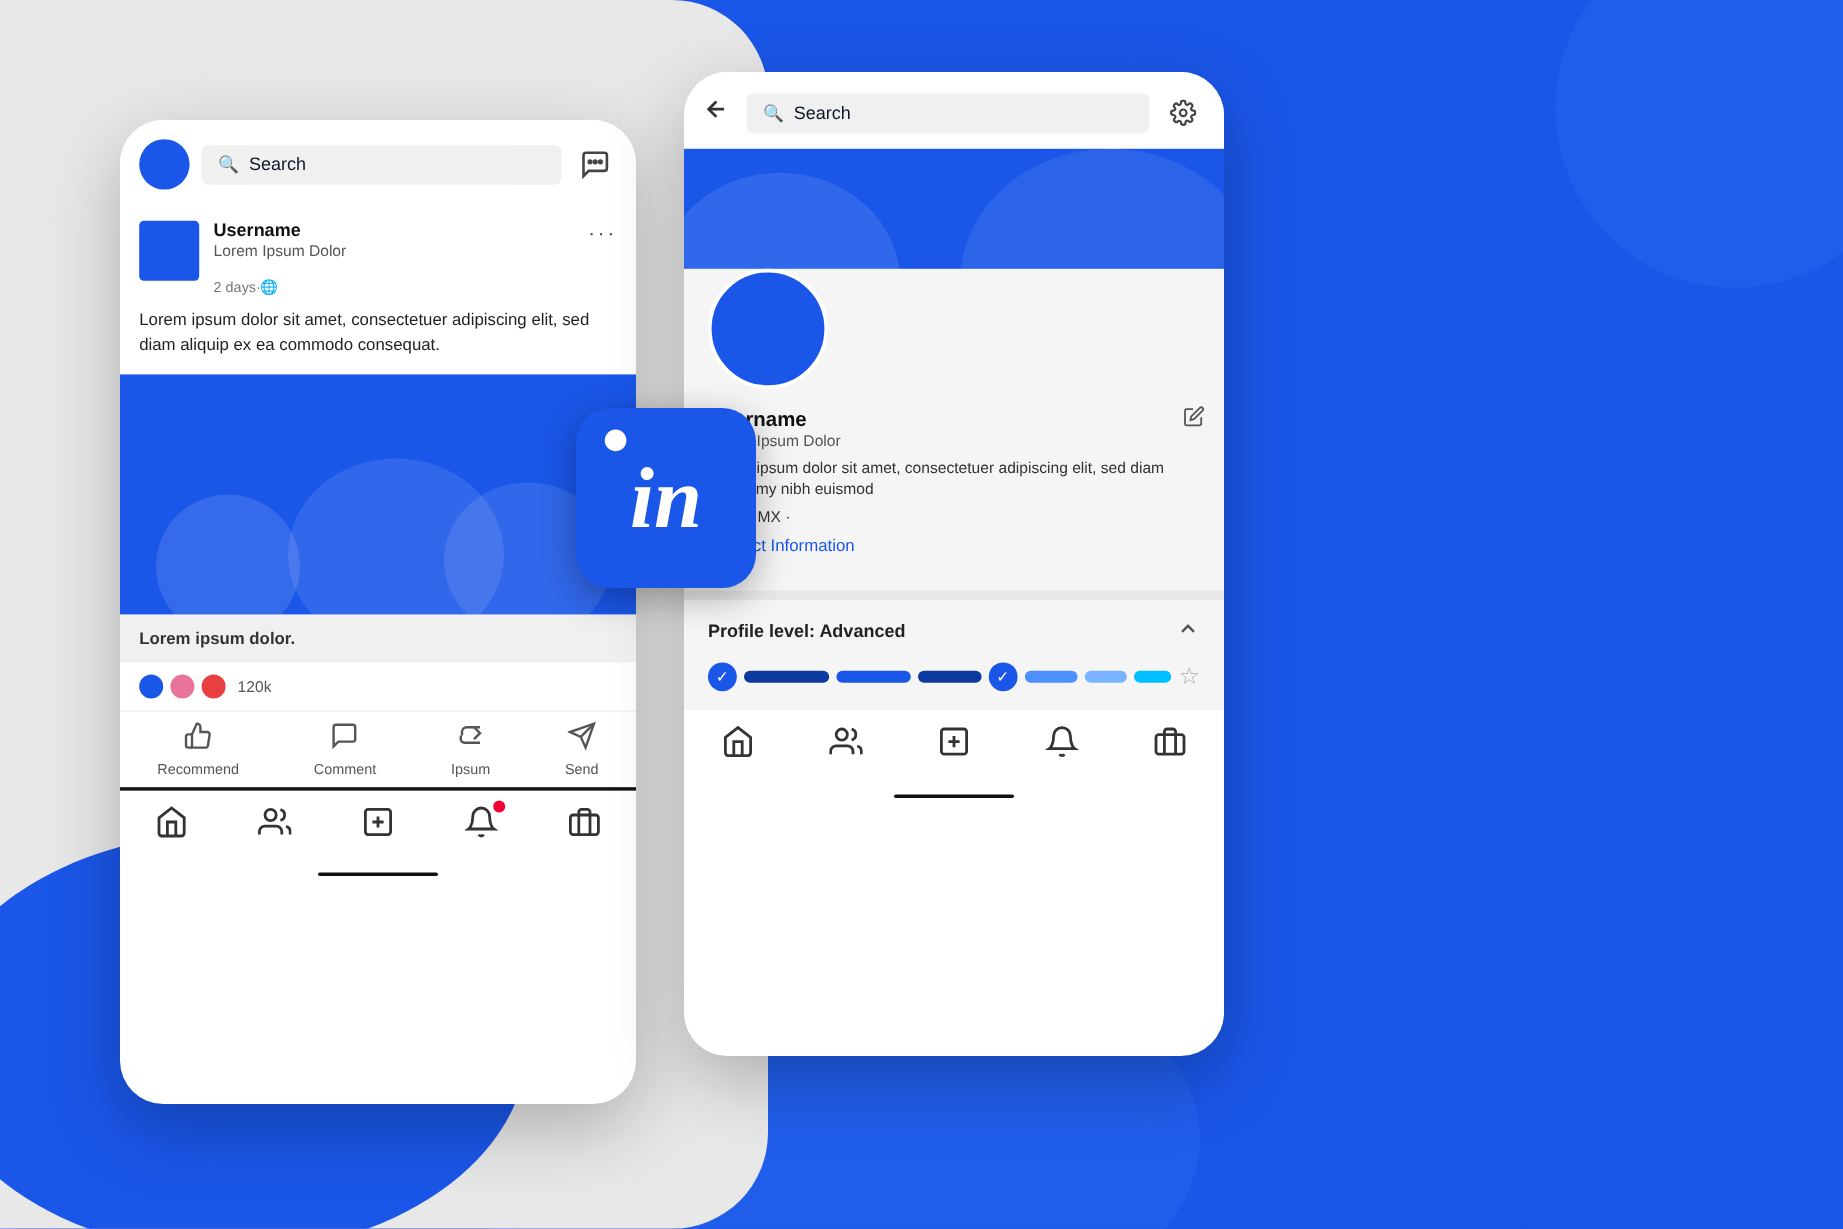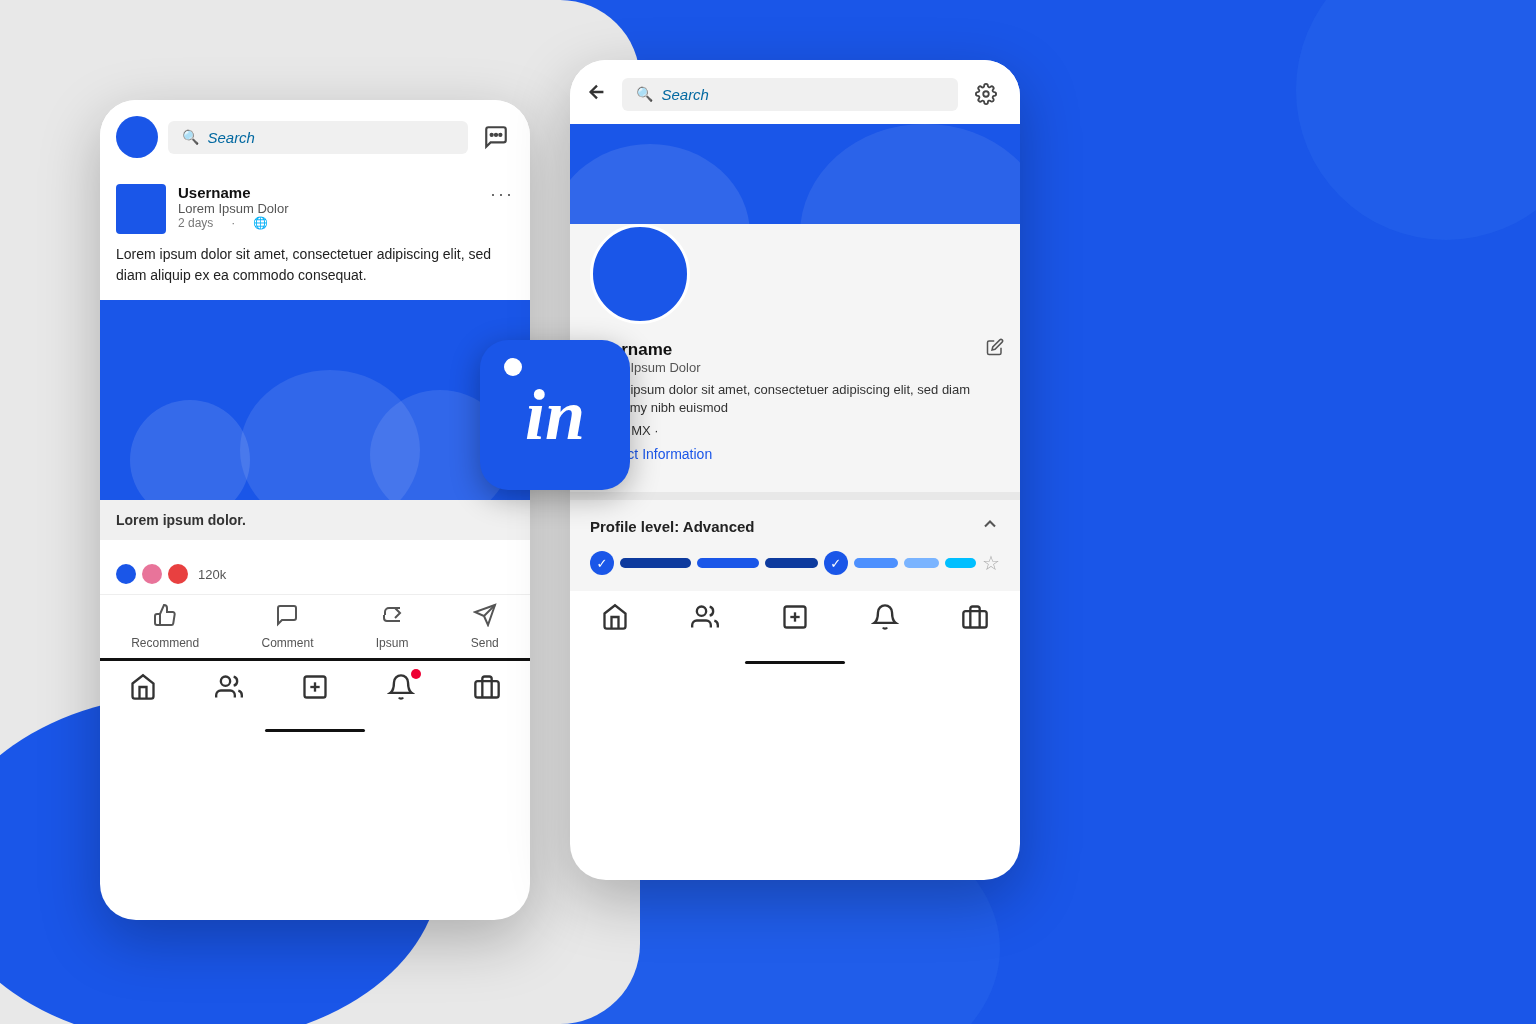--- a/index.html
+++ b/index.html
@@ -123,23 +123,22 @@
       align-items: center;
       gap: 8px;
     }
 
     .search-icon-small {
       color: #888;
       font-size: 14px;
     }
 
     .search-text {
-      color: #0369a1;
+      color: #0f172a;
       font-size: 15px;
-      font-style: italic;
     }
 
     .msg-icon {
       width: 36px;
       height: 36px;
       display: flex;
       align-items: center;
       justify-content: center;
       color: #444;
       font-size: 22px;
@@ -181,21 +180,22 @@
     .post-subtitle {
       font-size: 13px;
       color: #555;
     }
 
     .post-time {
       font-size: 12px;
       color: #777;
       display: flex;
       align-items: center;
-      gap: 18px;
+      gap: 0;
+      margin-top: 16px;
     }
 
     .dots-icon {
       color: #555;
       font-size: 18px;
       letter-spacing: 2px;
     }
 
     .post-text {
       font-size: 14px;
@@ -249,21 +249,20 @@
       color: #333;
       font-weight: bold;
     }
 
     .post-reactions {
       padding: 10px 16px;
       display: flex;
       align-items: center;
       gap: 6px;
       border-bottom: 1px solid #eee;
-      margin-top: 14px;
     }
 
     .reaction-dot {
       width: 20px;
       height: 20px;
       border-radius: 50%;
     }
 
     .reaction-count {
       font-size: 13px;

